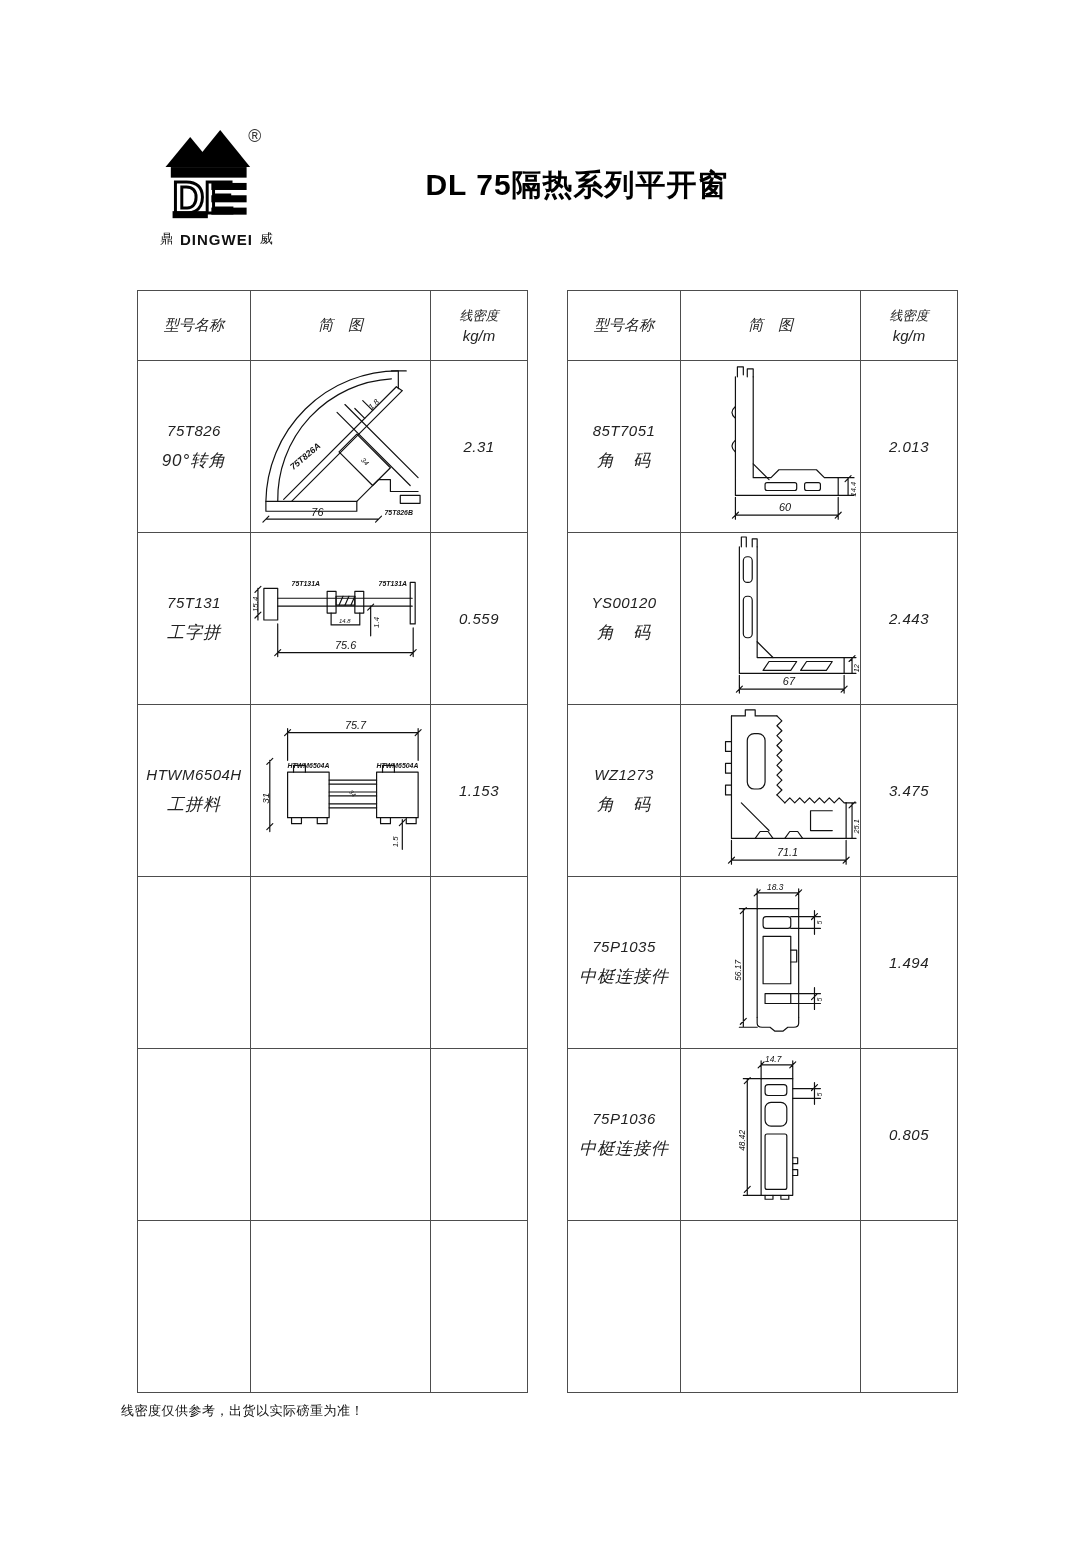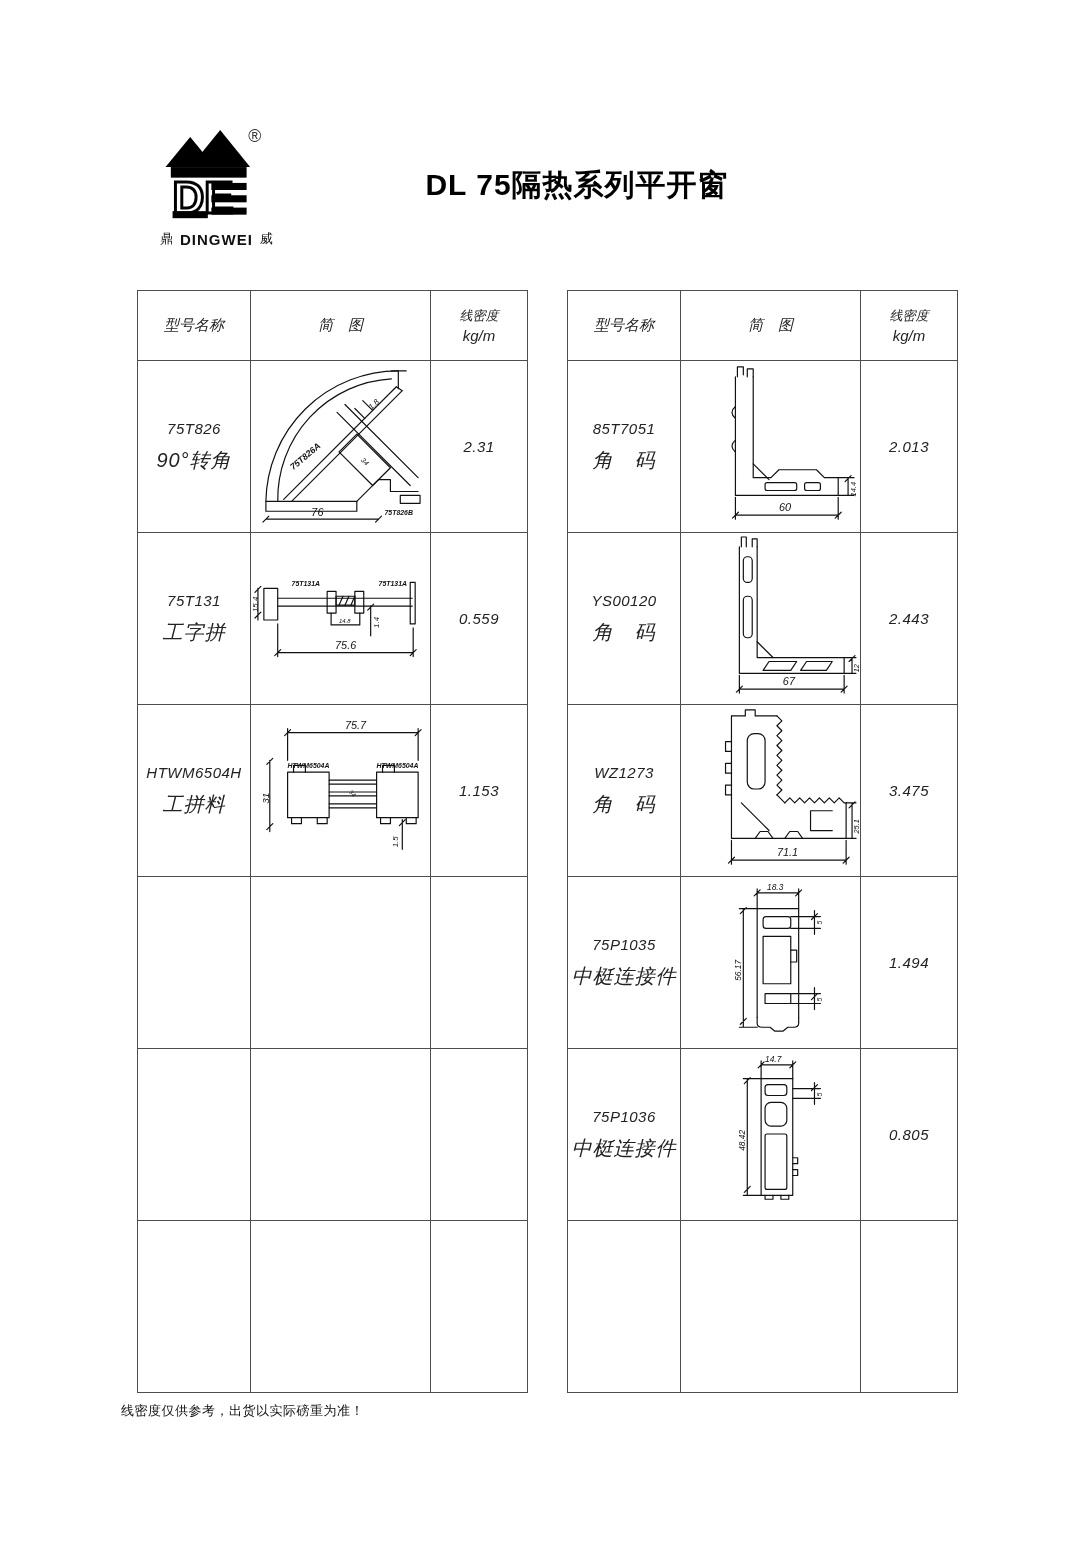--- a/index.html
+++ b/index.html
@@ -39,21 +39,21 @@
     padding:0;
   }
   .spec-table th { height:70px; font-size:15px; color:#222; }
   .spec-table td { height:172px; font-size:15px; color:#222; }
   .col-model { width:113px; }
   .col-diagram { width:180px; }
   .col-density { width:97px; }
   .hdr-density .l1 { display:block; font-size:13px; }
   .hdr-density .l2 { display:block; font-size:15px; margin-top:2px; }
   .model-cell .code { display:block; font-size:15px; letter-spacing:0.5px; }
-  .model-cell .name { display:block; font-size:20px; margin-top:10px; letter-spacing:1px; }
+  .model-cell .name { display:block; font-size:17px; margin-top:10px; letter-spacing:1px; }
   .density-cell { font-size:16px; letter-spacing:0.5px;margin-top:12px; }
   .diagram-cell { vertical-align:middle; }
   .diagram-cell svg { display:block; margin:0 auto; }
   
   .diag path, .diag line, .diag rect, .diag polygon, .diag circle {
     fill:none; stroke:#111; stroke-width:1.2; stroke-linecap:round; stroke-linejoin:round;
   }
   .diag text { fill:#111; stroke:none; font-family:"Liberation Sans",sans-serif; }
   .diag .lbl { font-weight:bold; }
   

